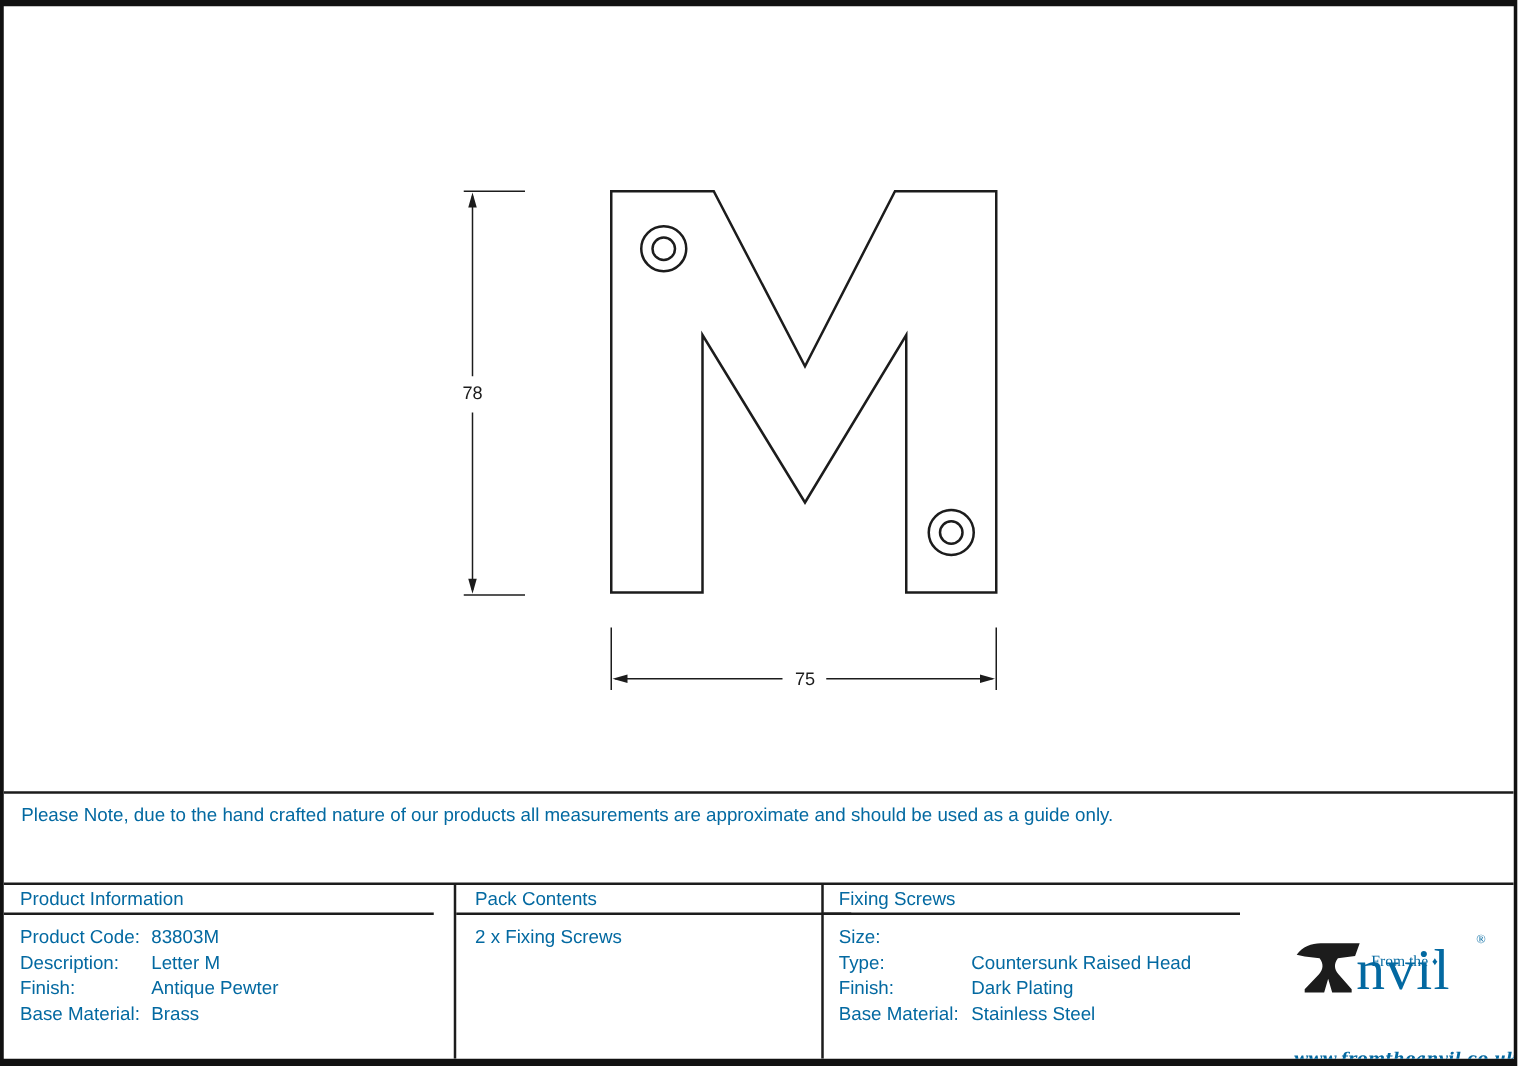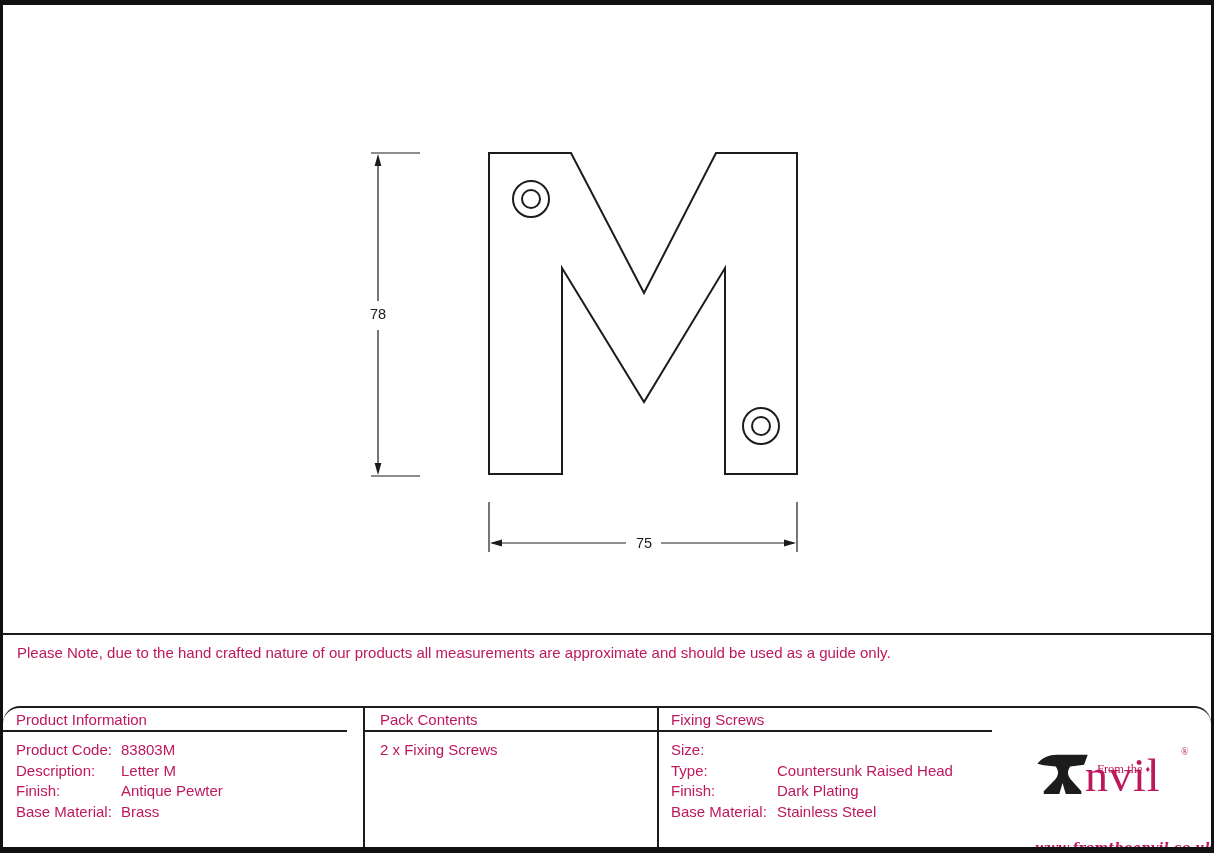--- a/index.html
+++ b/index.html
@@ -5,39 +5,38 @@
   html,body { margin:0; padding:0; background:#e8e8e8; }
   .page {
     position:relative;
     width:1214px; height:853px;
     margin:0 auto;
     background:#ffffff;
     box-sizing:border-box;
     border:solid #111111;
     border-width:5px 3px 6px 3px;
     font-family:"Liberation Sans", sans-serif;
-    color:#be185d;
+    color:#0369a1;
     overflow:hidden;
   }
   .drawing { position:absolute; top:0; left:0; display:block; }
 
   .note-row {
     position:absolute; left:0; right:0; top:628px; height:37px;
     box-sizing:border-box;
     border-top:2px solid #1c1c1c;
     display:flex; align-items:center;
     padding-left:14px;
     font-size:15px;
   }
 
   .info-table {
     position:absolute; left:0; right:0; top:701px; bottom:0;
     box-sizing:border-box;
     border-top:2px solid #1c1c1c;
-    border-radius:17px;
   }
   .col { position:absolute; top:0; bottom:0; box-sizing:border-box; }
   .col1 { left:0; width:344px; }
   .col2 { left:344px; width:318px; border-left:2px solid #1c1c1c;margin-left:16px; }
   .col3 { left:654px; width:335px; border-left:2px solid #1c1c1c; }
   .col4 { left:997px; width:211px; border-left:2px solid #1c1c1c; }
 
   .col-header {
     height:24px; box-sizing:border-box;
     border-bottom:2px solid #1c1c1c;

